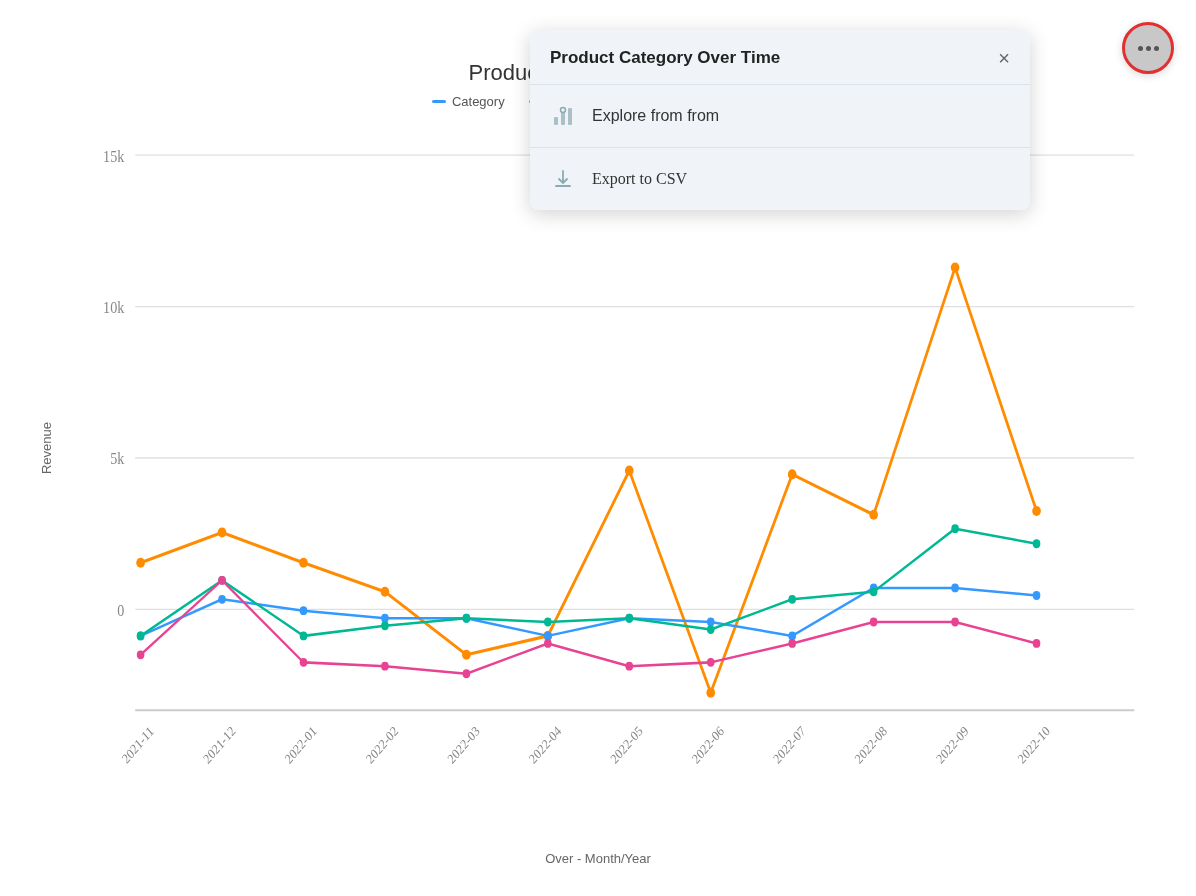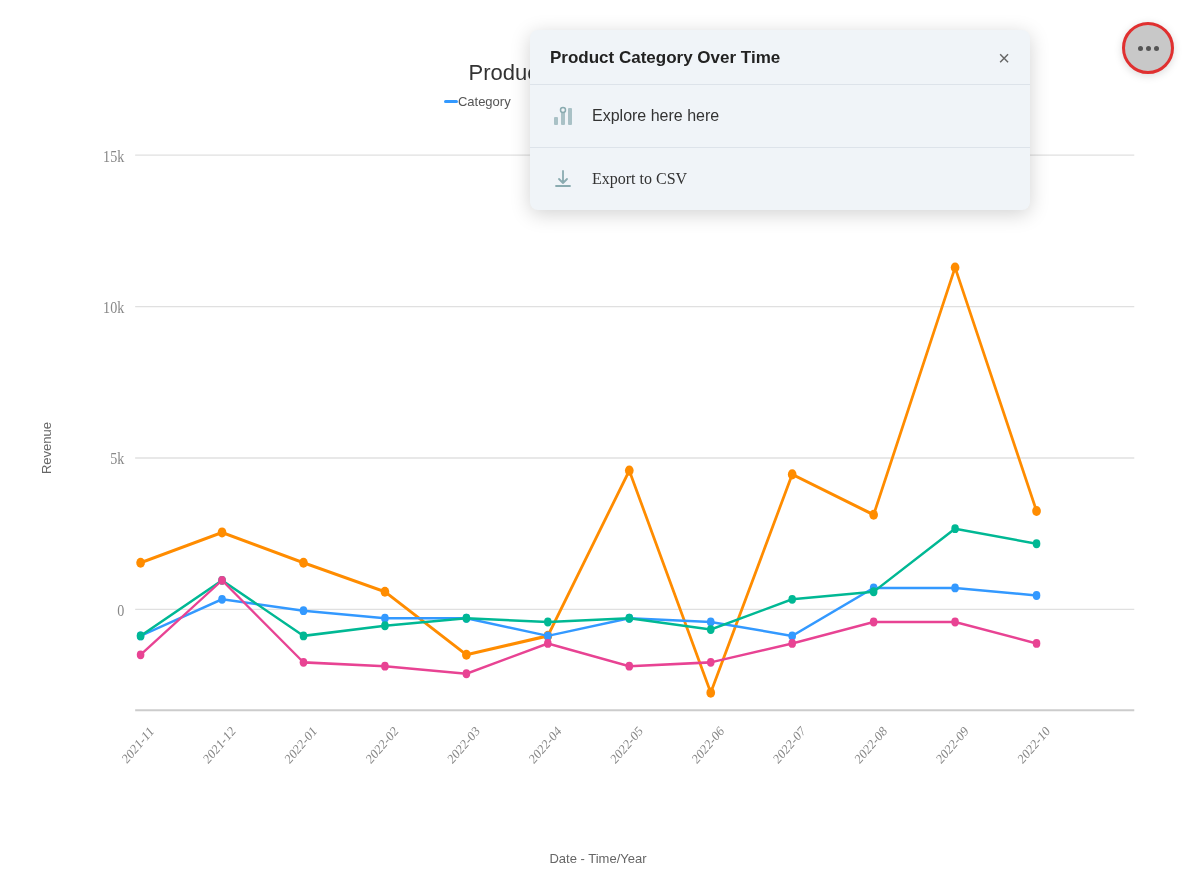--- a/index.html
+++ b/index.html
@@ -16,21 +16,21 @@
       width: 1196px;
       height: 896px;
       background: #fff;
       position: relative;
       padding: 40px 60px 80px 80px;
     }
 
     .legend-item {
       display: flex;
       align-items: center;
-      gap: 0;
+      gap: 6px;
       text-align: center;
     }
 
     .legend-dot {
       width: 14px;
       height: 3px;
       border-radius: 2px;
     }
 
     
@@ -275,38 +275,38 @@
       <circle cx="440" cy="407" r="3.5" fill="#e84393"></circle>
       <circle cx="515" cy="425" r="3.5" fill="#e84393"></circle>
       <circle cx="590" cy="422" r="3.5" fill="#e84393"></circle>
       <circle cx="665" cy="407" r="3.5" fill="#e84393"></circle>
       <circle cx="740" cy="390" r="3.5" fill="#e84393"></circle>
       <circle cx="815" cy="390" r="3.5" fill="#e84393"></circle>
       <circle cx="890" cy="407" r="3.5" fill="#e84393"></circle>
     </svg>
   </div>
 
-  <div class="axis-label-x">Date - Time/Year</div>
+  <div class="axis-label-x">Over - Month/Year</div>
 
   <div class="dropdown-menu">
     <div class="dropdown-header">
       <span class="dropdown-header-title">Product Category Over Time</span>
       <span class="dropdown-close">×</span>
     </div>
 
     <div class="dropdown-item">
       <div class="item-icon">
         <svg width="22" height="22" viewBox="0 0 22 22" fill="none">
           <rect x="2" y="12" width="4" height="8" rx="1" fill="#8aabb0" opacity="0.7"></rect>
           <rect x="9" y="7" width="4" height="13" rx="1" fill="#8aabb0" opacity="0.7"></rect>
           <rect x="16" y="3" width="4" height="17" rx="1" fill="#8aabb0" opacity="0.7"></rect>
           <circle cx="11" cy="5" r="2.5" stroke="#8aabb0" stroke-width="1.5" fill="none"></circle>
         </svg>
       </div>
-      <span>Explore here here</span>
+      <span>Explore from from</span>
     </div>
 
 
     <div class="dropdown-item">
       <div class="item-icon">
         <svg width="22" height="22" viewBox="0 0 22 22" fill="none">
           <path d="M11 3v12M11 15l-4-4M11 15l4-4" stroke="#8aabb0" stroke-width="1.8" stroke-linecap="round" stroke-linejoin="round"></path>
           <path d="M4 18h14" stroke="#8aabb0" stroke-width="1.8" stroke-linecap="round"></path>
         </svg>
       </div>

